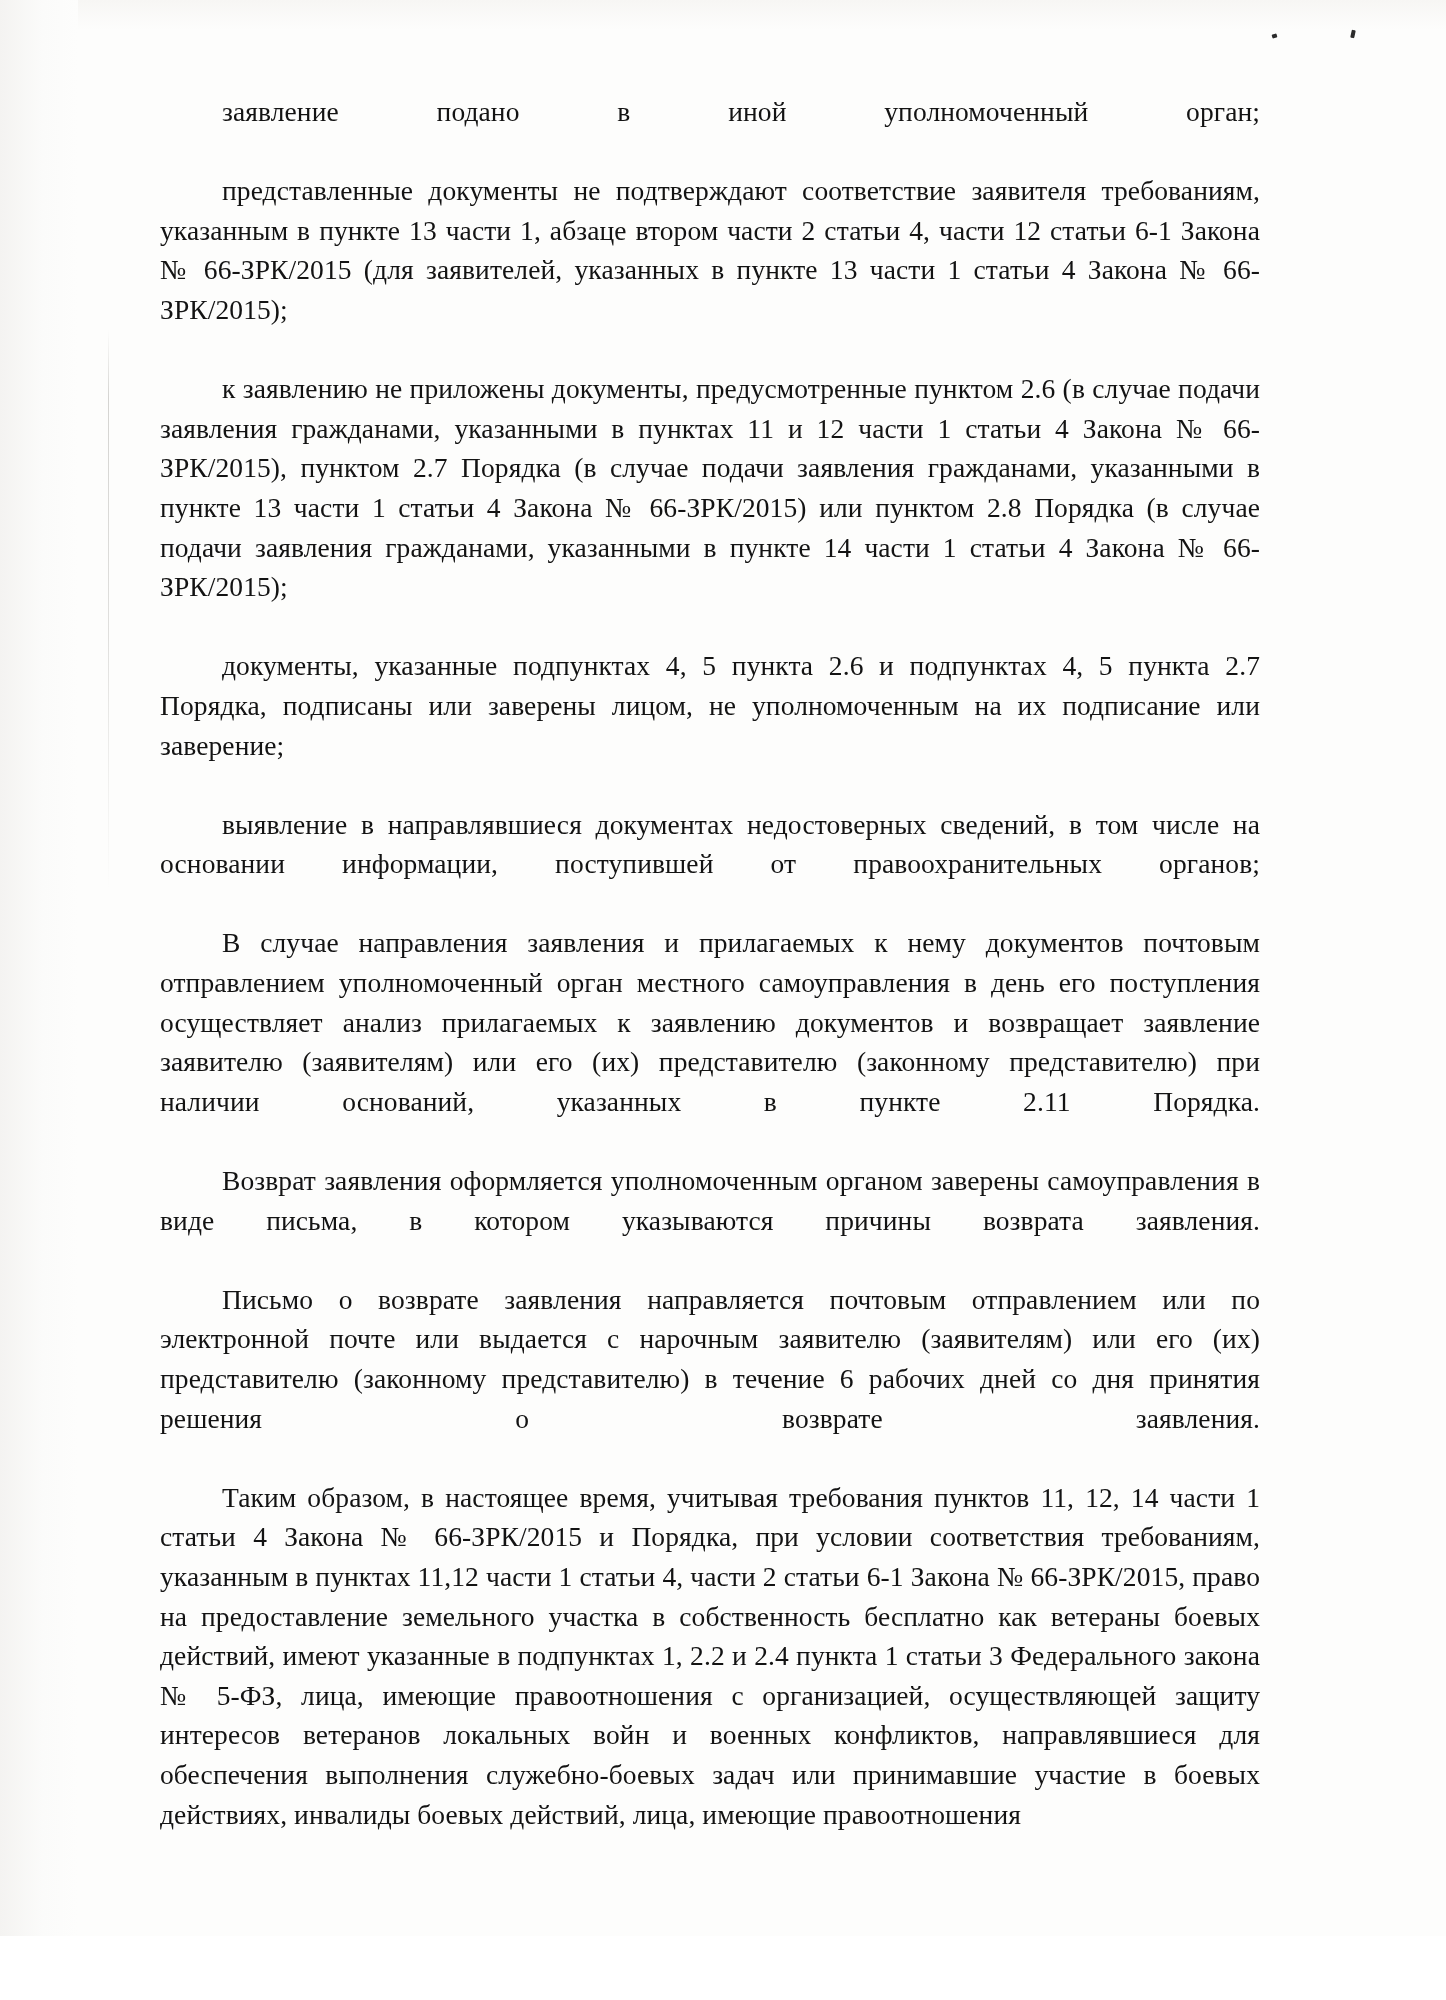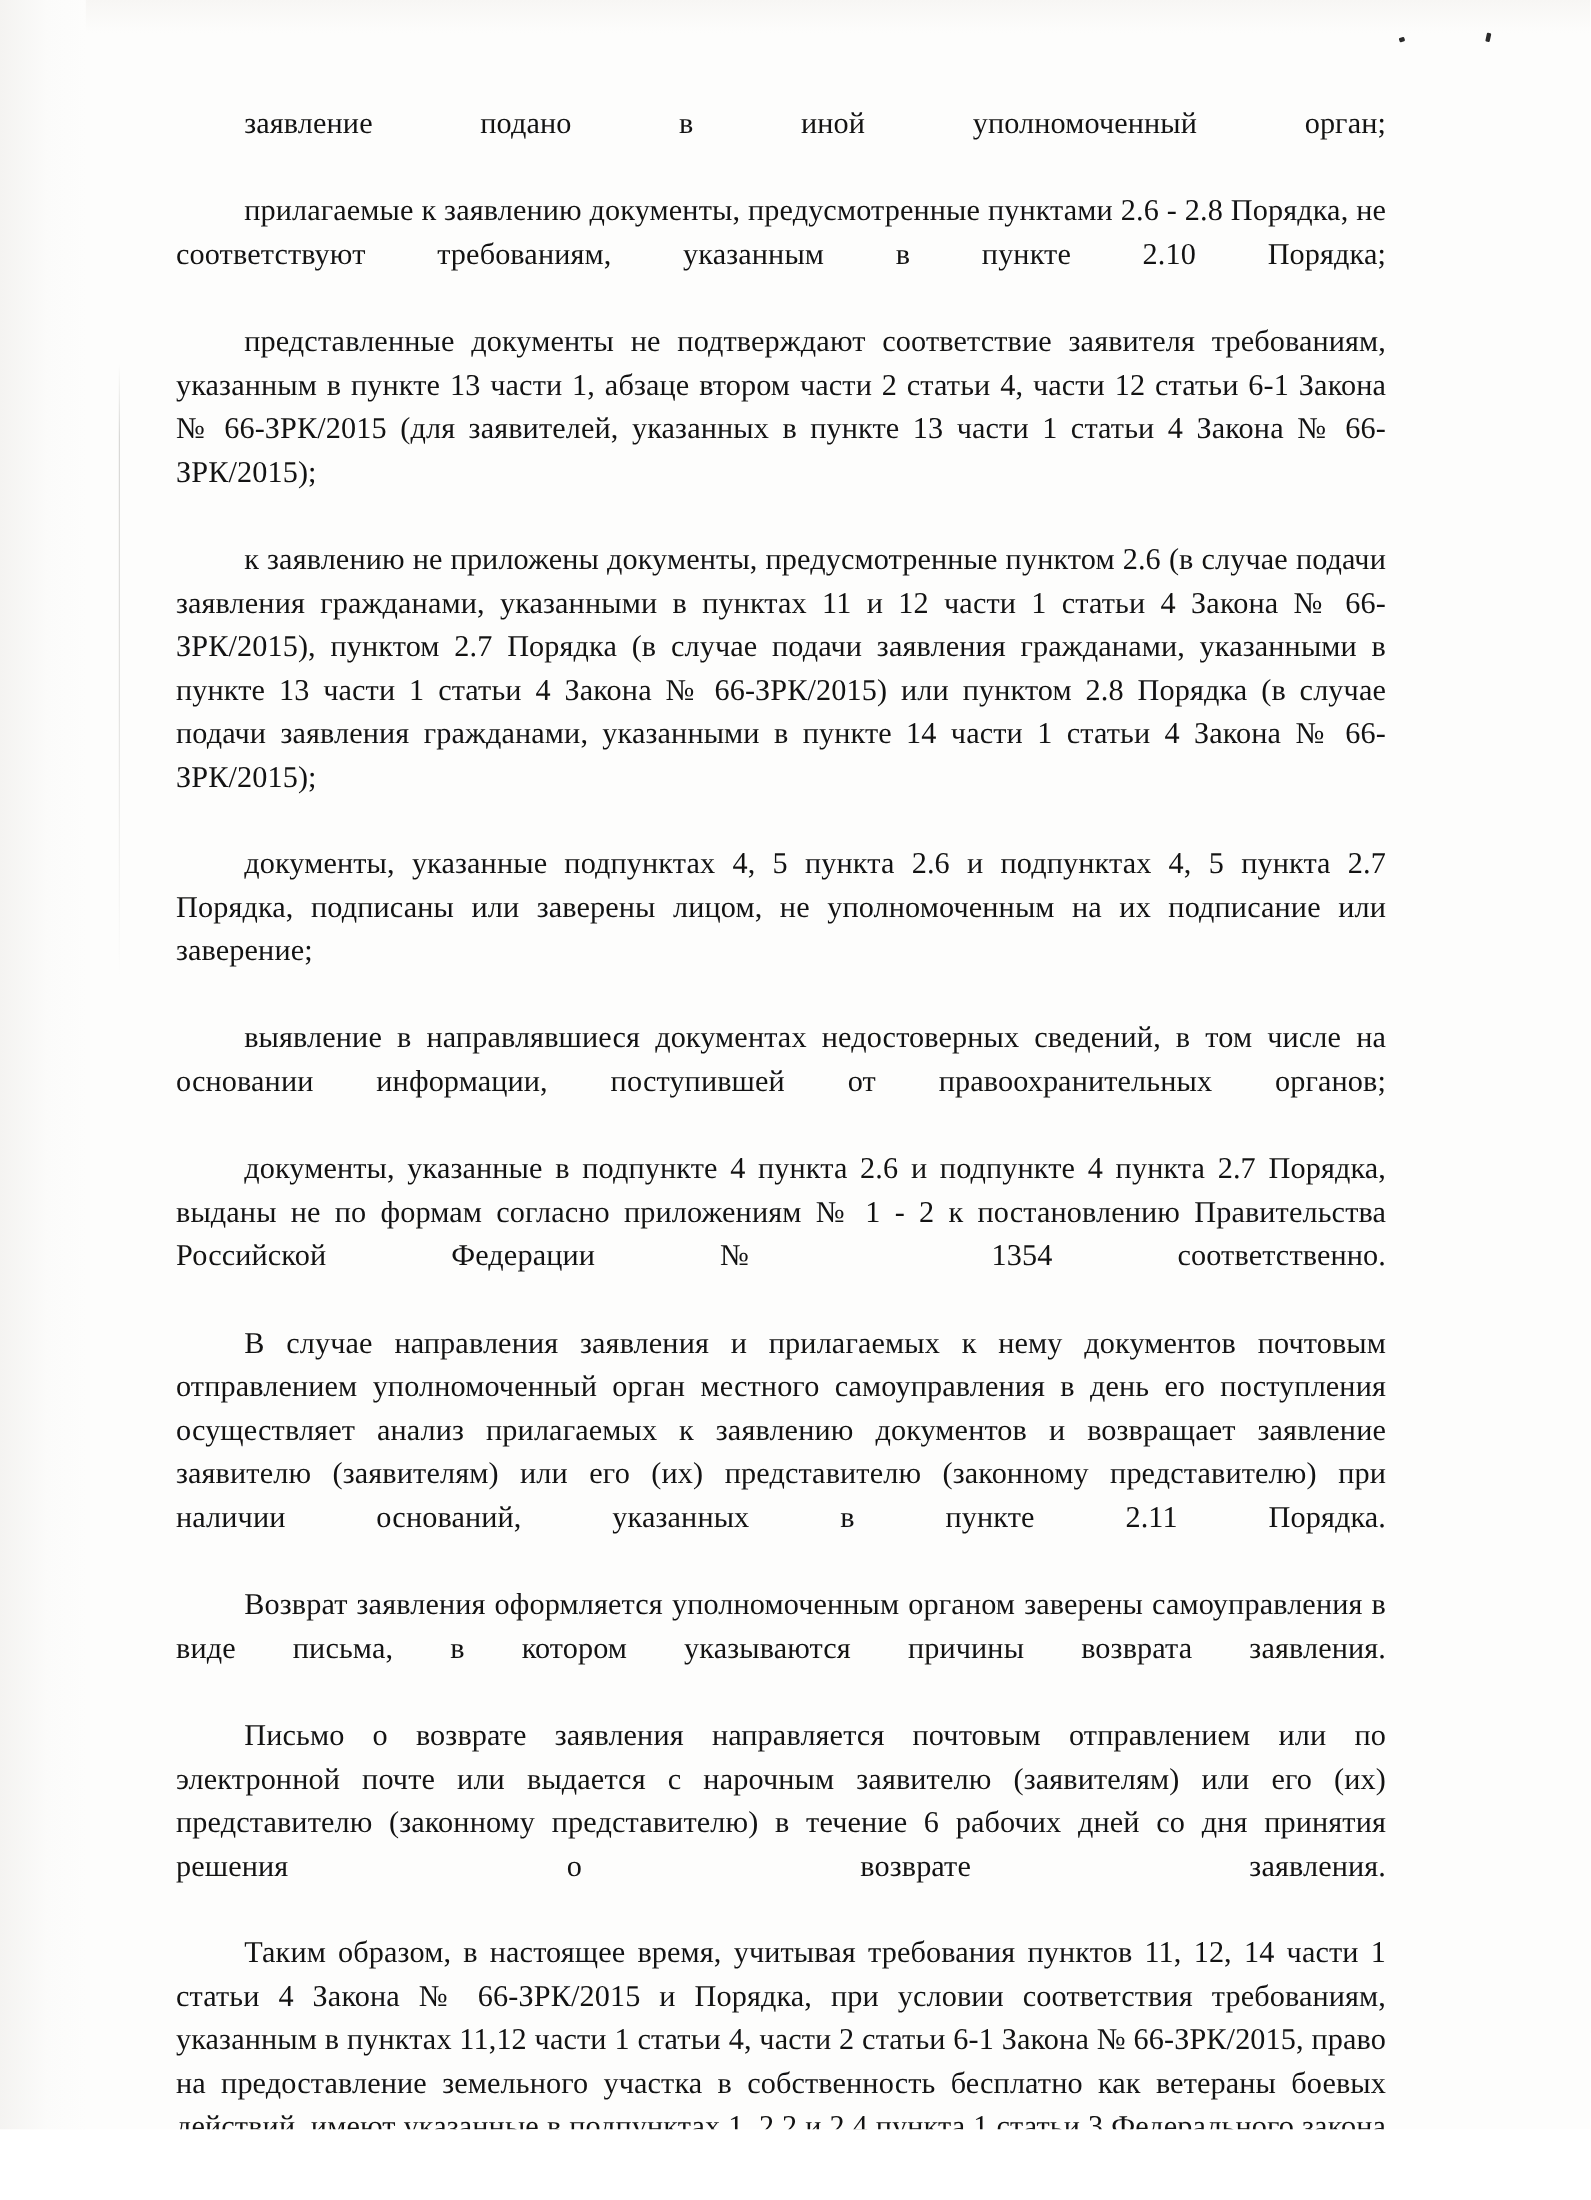--- a/index.html
+++ b/index.html
@@ -89,25 +89,23 @@
 <div class="page">
 
   <div class="scan-edge-top"></div>
   <div class="scan-edge-left"></div>
   <div class="crease"></div>
   <div class="speck speck-a"></div>
   <div class="speck speck-b"></div>
 
   <div class="body-text">
     <p>заявление подано в иной уполномоченный орган;</p>
-    <p>прилагаемые к заявлению документы, предусмотренные пунктами 2.6 - 2.8 Порядка, не соответствуют требованиям, указанным в пункте 2.10 Порядка;</p>
     <p>представленные документы не подтверждают соответствие заявителя требованиям, указанным в пункте 13 части 1, абзаце втором части 2 статьи 4, части 12 статьи 6-1 Закона № 66-ЗРК/2015 (для заявителей, указанных в пункте 13 части 1 статьи 4 Закона № 66-ЗРК/2015);</p>
     <p>к заявлению не приложены документы, предусмотренные пунктом 2.6 (в случае подачи заявления гражданами, указанными в пунктах 11 и 12 части 1 статьи 4 Закона № 66-ЗРК/2015), пунктом 2.7 Порядка (в случае подачи заявления гражданами, указанными в пункте 13 части 1 статьи 4 Закона № 66-ЗРК/2015) или пунктом 2.8 Порядка (в случае подачи заявления гражданами, указанными в пункте 14 части 1 статьи 4 Закона № 66-ЗРК/2015);</p>
     <p>документы, указанные подпунктах 4, 5 пункта 2.6 и подпунктах 4, 5 пункта 2.7 Порядка, подписаны или заверены лицом, не уполномоченным на их подписание или заверение;</p>
     <p>выявление в направлявшиеся документах недостоверных сведений, в том числе на основании информации, поступившей от правоохранительных органов;</p>
-    <p>документы, указанные в подпункте 4 пункта 2.6 и подпункте 4 пункта 2.7 Порядка, выданы не по формам согласно приложениям № 1 - 2 к постановлению Правительства Российской Федерации № 1354 соответственно.</p>
     <p>В случае направления заявления и прилагаемых к нему документов почтовым отправлением уполномоченный орган местного самоуправления в день его поступления осуществляет анализ прилагаемых к заявлению документов и возвращает заявление заявителю (заявителям) или его (их) представителю (законному представителю) при наличии оснований, указанных в пункте 2.11 Порядка.</p>
     <p>Возврат заявления оформляется уполномоченным органом заверены самоуправления в виде письма, в котором указываются причины возврата заявления.</p>
     <p>Письмо о возврате заявления направляется почтовым отправлением или по электронной почте или выдается с нарочным заявителю (заявителям) или его (их) представителю (законному представителю) в течение 6 рабочих дней со дня принятия решения о возврате заявления.</p>
     <p class="no-stretch">Таким образом, в настоящее время, учитывая требования пунктов 11, 12, 14 части 1 статьи 4 Закона № 66-ЗРК/2015 и Порядка, при условии соответствия требованиям, указанным в пунктах 11,12 части 1 статьи 4, части 2 статьи 6-1 Закона № 66-ЗРК/2015, право на предоставление земельного участка в собственность бесплатно как ветераны боевых действий, имеют указанные в подпунктах 1, 2.2 и 2.4 пункта 1 статьи 3 Федерального закона № 5-ФЗ, лица, имеющие правоотношения с организацией, осуществляющей защиту интересов ветеранов локальных войн и военных конфликтов, направлявшиеся для обеспечения выполнения служебно-боевых задач или принимавшие участие в боевых действиях, инвалиды боевых действий, лица, имеющие правоотношения</p>
   </div>
 
 </div>
 
 </body></html>

